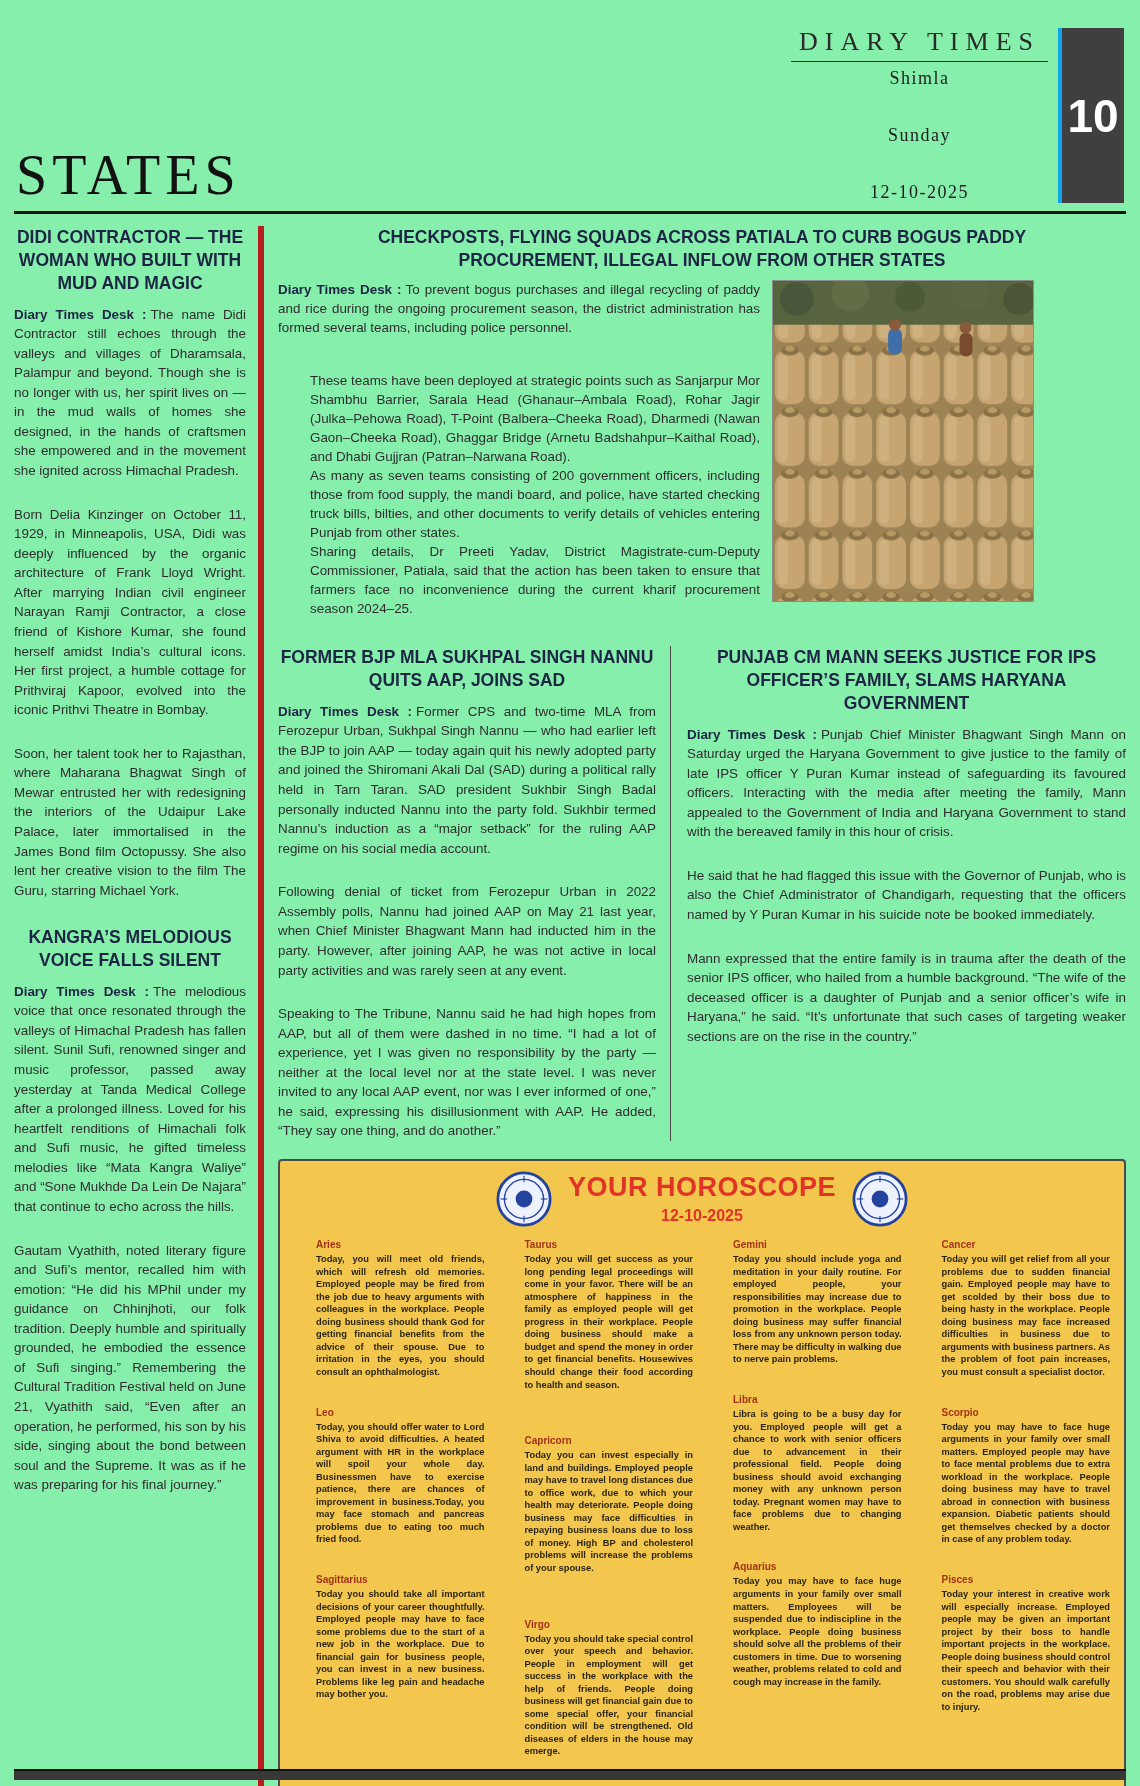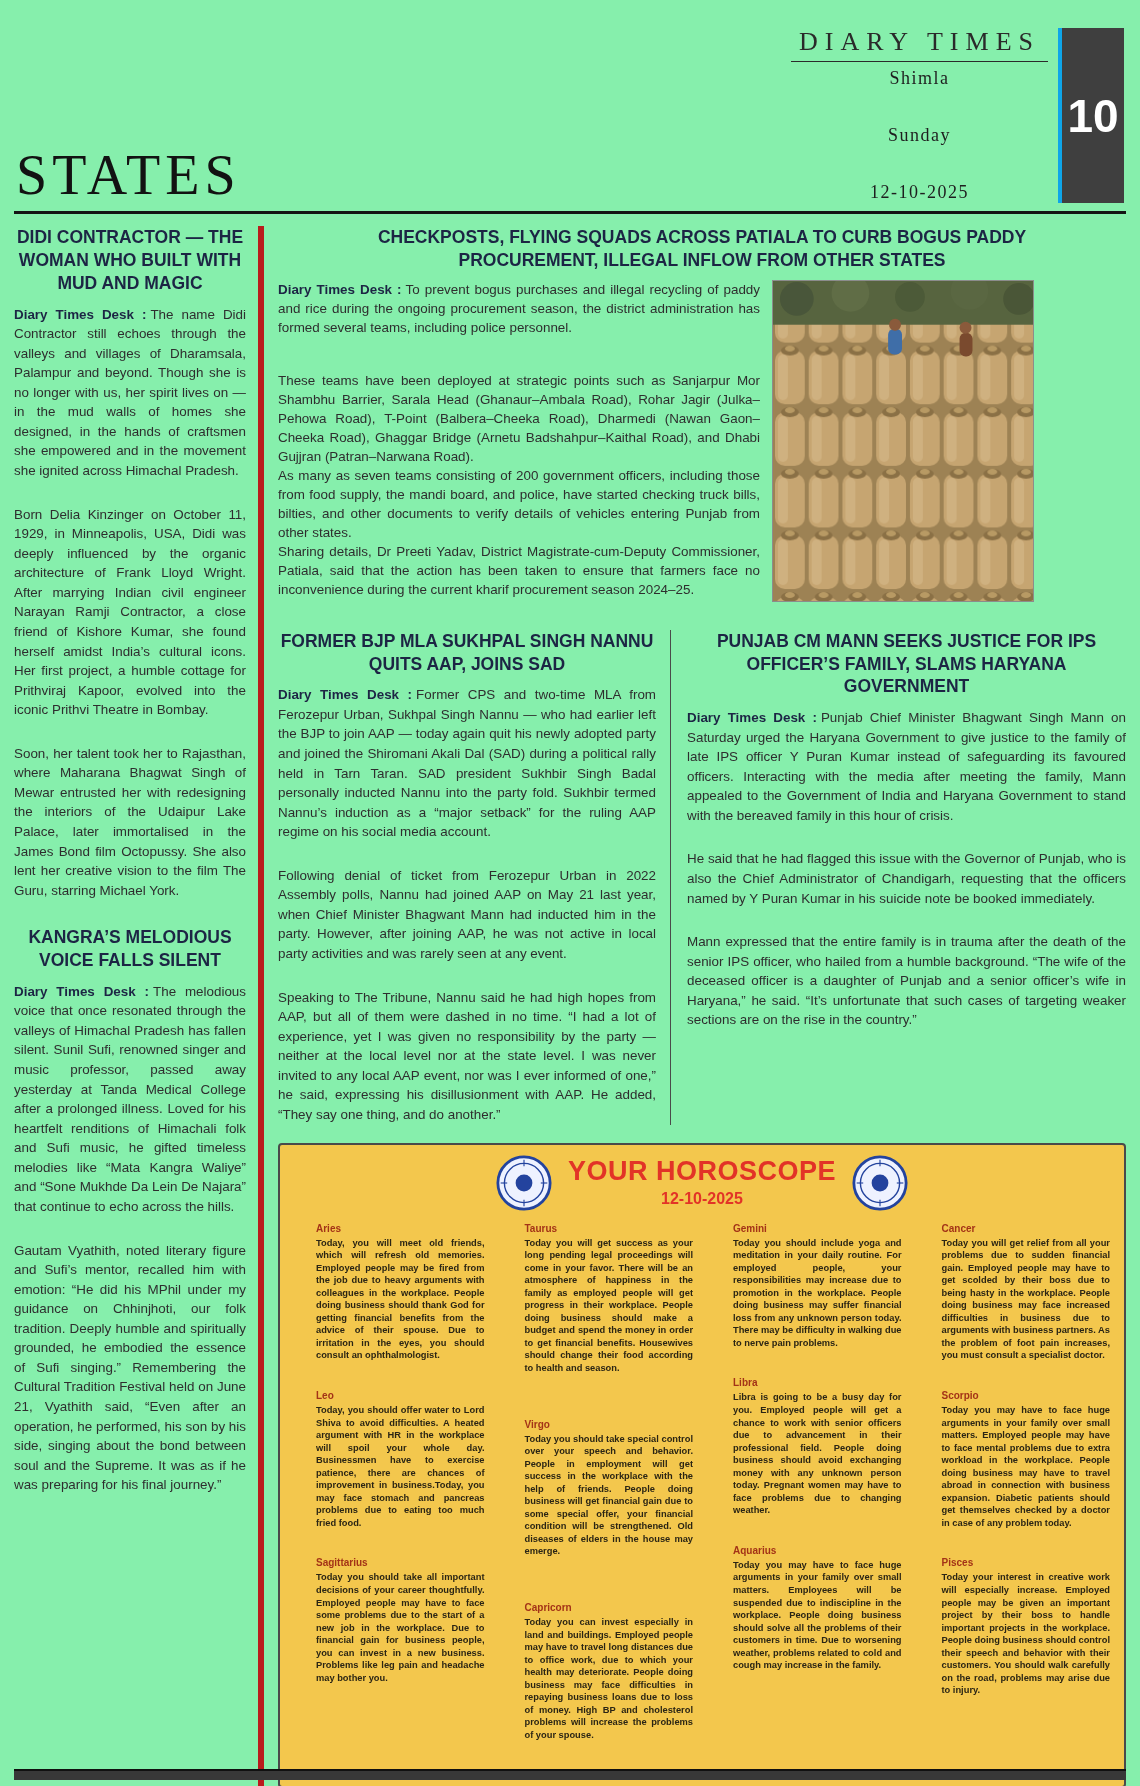--- a/index.html
+++ b/index.html
@@ -18,21 +18,21 @@
 
   
   .content{display:flex;padding-top:12px;}
   .left-col{width:232px;flex:0 0 232px;padding-right:12px;border-right:6px solid #b91c1c;}
   .main-col{flex:1;padding-left:14px;min-width:0;}
 
   .hl{font-weight:bold;color:var(--headline-navy,#1c2544);text-align:center;margin:0 0 10px;line-height:1.3;font-size:17.5px;}
   .hl-cp{max-width:760px;margin:0 auto 8px;}
   .para{font-size:13.4px;line-height:1.46;text-align:justify;margin:0 0 24px;}
   .para:last-child{margin-bottom:0;}
-  .para.tight{margin-bottom:0;}
+  .para.tight{margin-bottom:0;margin-left:32px;}
   .para.gap-lg{margin-bottom:34px;}
   .byline{font-weight:bold;color:var(--headline-navy,#1c2544);margin-right:4px;}
   article{display:block;margin-bottom:26px;}
 
   
   .cp-row{display:flex;gap:12px;margin-top:2px;}
   .cp-text{width:482px;flex:0 0 482px;}
   .cp-text .para{line-height:1.42;}
   .cp-photo{width:262px;height:322px;flex:0 0 262px;margin:0;border:1px solid #8c8c8c;box-sizing:border-box;}
   .cp-photo svg{display:block;width:100%;height:100%;}
@@ -199,27 +199,27 @@
               <div class="horo-sign">Sagittarius</div>
               <div class="horo-text">Today you should take all important decisions of your career thoughtfully. Employed people may have to face some problems due to the start of a new job in the workplace. Due to financial gain for business people, you can invest in a new business. Problems like leg pain and headache may bother you.</div>
             </div>
           </div>
           <div class="horo-colm">
             <div class="horo-entry">
               <div class="horo-sign">Taurus</div>
               <div class="horo-text">Today you will get success as your long pending legal proceedings will come in your favor. There will be an atmosphere of happiness in the family as employed people will get progress in their workplace. People doing business should make a budget and spend the money in order to get financial benefits. Housewives should change their food according to health and season.</div>
             </div>
             <div class="horo-entry offset">
+              <div class="horo-sign">Capricorn</div>
+              <div class="horo-text">Today you can invest especially in land and buildings. Employed people may have to travel long distances due to office work, due to which your health may deteriorate. People doing business may face difficulties in repaying business loans due to loss of money. High BP and cholesterol problems will increase the problems of your spouse.</div>
+            </div>
+            <div class="horo-entry offset">
               <div class="horo-sign">Virgo</div>
               <div class="horo-text">Today you should take special control over your speech and behavior. People in employment will get success in the workplace with the help of friends. People doing business will get financial gain due to some special offer, your financial condition will be strengthened. Old diseases of elders in the house may emerge.</div>
             </div>
-            <div class="horo-entry offset">
-              <div class="horo-sign">Capricorn</div>
-              <div class="horo-text">Today you can invest especially in land and buildings. Employed people may have to travel long distances due to office work, due to which your health may deteriorate. People doing business may face difficulties in repaying business loans due to loss of money. High BP and cholesterol problems will increase the problems of your spouse.</div>
-            </div>
           </div>
           <div class="horo-colm">
             <div class="horo-entry">
               <div class="horo-sign">Gemini</div>
               <div class="horo-text">Today you should include yoga and meditation in your daily routine. For employed people, your responsibilities may increase due to promotion in the workplace. People doing business may suffer financial loss from any unknown person today. There may be difficulty in walking due to nerve pain problems.</div>
             </div>
             <div class="horo-entry">
               <div class="horo-sign">Libra</div>
               <div class="horo-text">Libra is going to be a busy day for you. Employed people will get a chance to work with senior officers due to advancement in their professional field. People doing business should avoid exchanging money with any unknown person today. Pregnant women may have to face problems due to changing weather.</div>
             </div>

